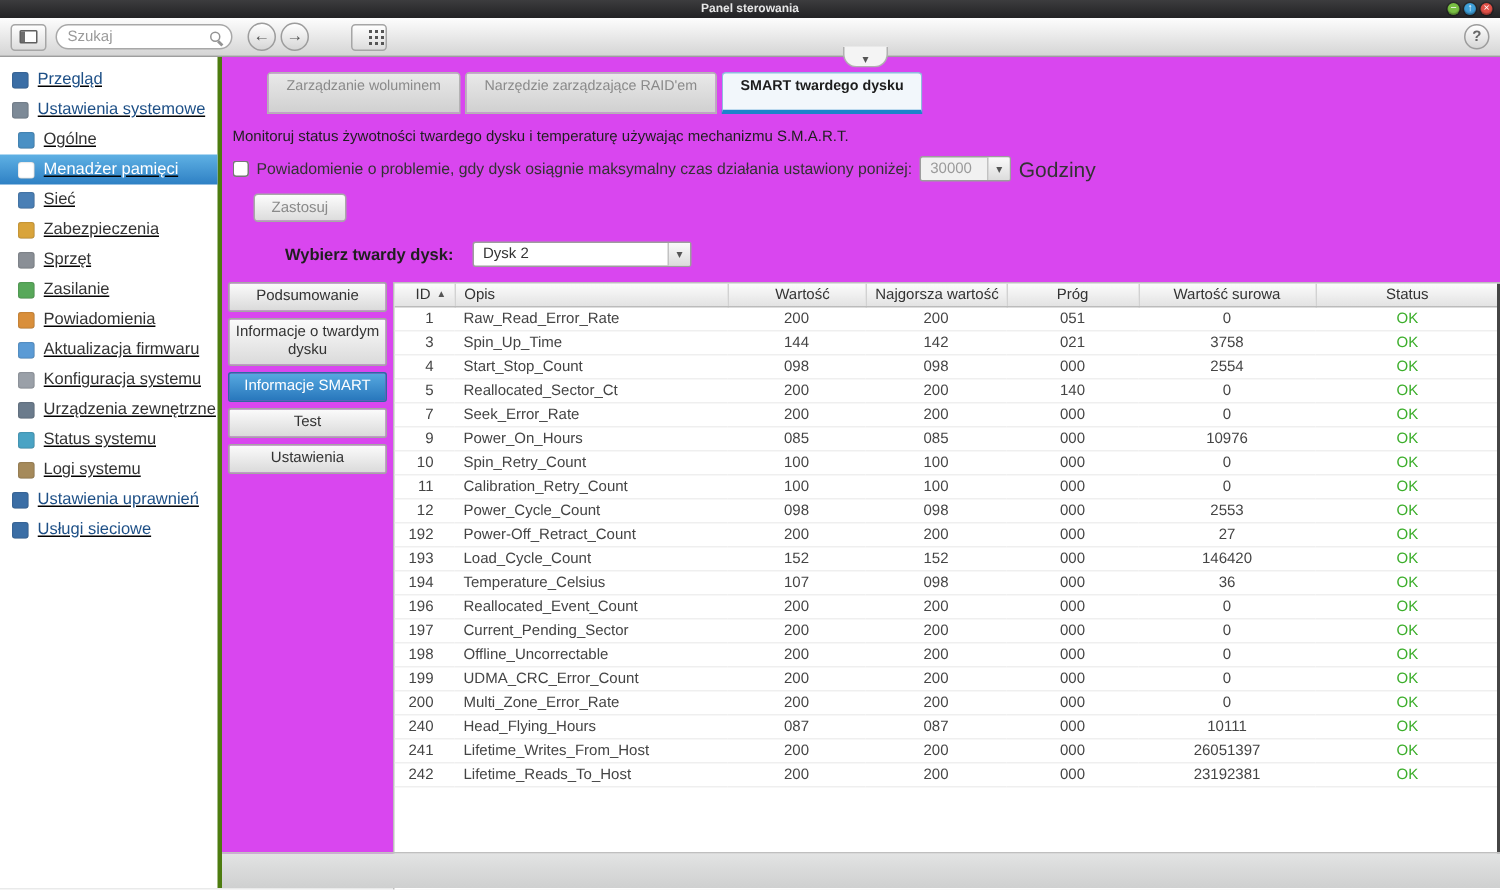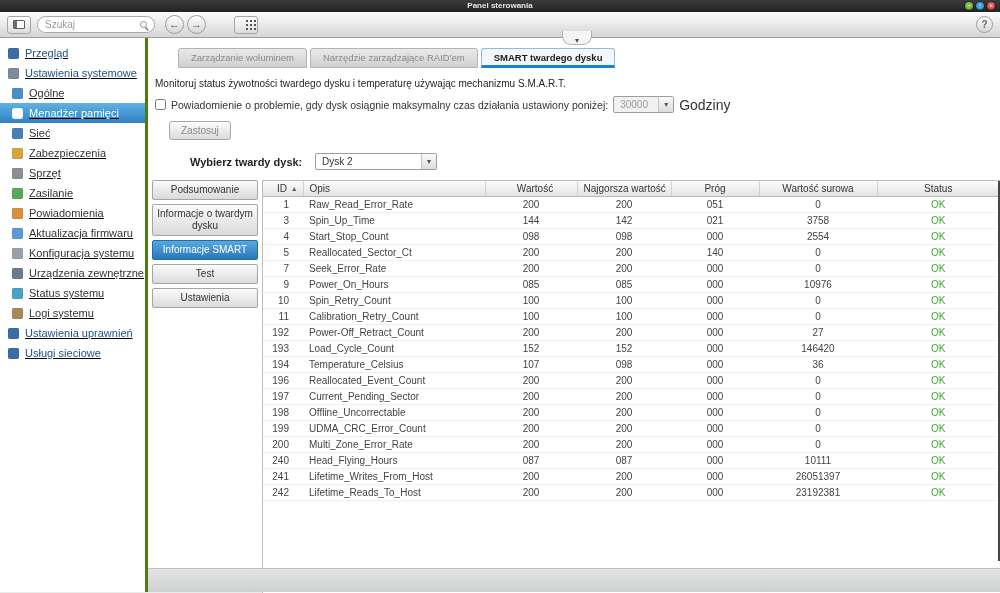--- a/index.html
+++ b/index.html
@@ -39,42 +39,42 @@
   .workspace { display:flex; height:554px; }
   .sidebar { width:148px; background:#fff; border-right:3px solid #4d7c0f; padding-top:5px; flex:none;text-decoration:underline; }
   .sb-item { display:flex; align-items:center; gap:6px; height:20px; font-size:11px; padding-left:8px; cursor:pointer; white-space:nowrap; }
   .sb-item.root { color:#1d4f86; }
   .sb-item.sub { padding-left:12px; color:#333; }
   .sb-item.selected { background:linear-gradient(#5fb1e4,#2e80c4); color:#fff; }
   .sb-icon { width:11px; height:11px; border-radius:2px; flex:none; box-shadow:inset 0 0 1px rgba(0,0,0,.45); }
   .sb-label { overflow:hidden; text-overflow:ellipsis; }
 
   
-  .main { flex:1; position:relative; background:#ffffff; }
+  .main { flex:1; position:relative; background:#d946ef; }
   .tab-row { padding:10px 0 0 30px; display:flex; }
   .tab { font-size:9.5px; color:#8a8a8a; background:linear-gradient(#e9e9e9,#d0d0d0); border:1px solid #b3b3b3; border-radius:3px 3px 0 0; padding:3px 12px 3px; margin-right:3px; cursor:pointer; white-space:nowrap; }
-  .tab.active { background:#f2f7fb; color:#1c1c1c; font-weight:bold; border-color:#8fbcdd; border-bottom:3px solid #1d83cb; padding-bottom:2px; }
+  .tab.active { background:#f2f7fb; color:#1c1c1c; font-weight:bold; border-color:#8fbcdd; border-bottom:3px solid #1d83cb; padding-bottom:10px; }
   .collapse-pill { position:absolute; top:-7px; left:414px; width:30px; height:14px; background:#f4f4f4; border:1px solid #b0b0b0; border-top:none; border-radius:0 0 9px 9px; display:flex; align-items:center; justify-content:center; cursor:pointer; z-index:3; }
   .chev::before { content:"▾"; font-size:8px; color:#555; line-height:1; }
 
   .panel { padding:8px 0 0 4px; }
   .intro { font-size:10px; font-weight:normal; color:#1f1f1f; margin:2px 0 7px 3px; }
   .notify-row { display:flex; align-items:center; gap:5px; font-size:10.5px; color:#333; margin-left:3px; }
   .cb { width:11px; height:11px; margin:0; flex:none; }
   .combo { height:17px; border:1px solid #9d9d9d; background:#fff; border-radius:2px; display:inline-flex; align-items:stretch; font-size:10px; color:#333; cursor:pointer; }
   .combo-value { padding:0 6px; min-width:44px; display:flex; align-items:center; }
   .combo-arrow { width:15px; border-left:1px solid #c2c2c2; background:linear-gradient(#fafafa,#dcdcdc); display:flex; align-items:center; justify-content:center; flex:none; }
   .combo-arrow::before { content:"▾"; font-size:8px; color:#555; }
   .combo.disabled { background:#f1f1f1; }
   .combo.disabled .combo-value { color:#9a9a9a;text-align:center; }
   .unit { font-size:14px; color:#333; }
   .apply-btn { margin:8px 0 0 17px; font-size:10px; color:#8a8a8a; background:linear-gradient(#fcfcfc,#dcdcdc); border:1px solid #a8a8a8; border-radius:3px; padding:3px 11px; cursor:pointer; font-family:"Liberation Sans",sans-serif; }
   .disk-row { display:flex; align-items:center; margin:13px 0 0 3px; font-size:11px; }
   .disk-label { font-weight:bold; color:#1f1f1f; width:125px; flex:none;margin-left:35px; }
-  .disk-combo { width:122px;gap:13px; }
+  .disk-combo { width:146px;gap:13px; }
   .disk-combo .combo-value { flex:1; }
 
   .smart-body { display:flex; margin-top:10px; align-items:flex-start; }
   .subtabs { width:106px; display:flex; flex-direction:column; gap:4px; margin-right:4px; flex:none; }
   .subtab { font-size:10px; color:#333; text-align:center; padding:3px 2px; background:linear-gradient(#fbfbfb,#dadada); border:1px solid #a5a5a5; border-radius:2px; cursor:pointer; line-height:1.2; }
   .subtab.active { background:linear-gradient(#57a9e0,#2877bc); color:#fff; border-color:#2b6ba0; }
 
   .table-wrap { flex:1; background:#fff; border:1px solid #bdbdbd; border-right:none; height:426px; position:relative; overflow:hidden; }
   table.smart-table { width:100%; border-collapse:collapse; table-layout:fixed; font-size:10px; }
   .smart-table th { background:linear-gradient(#fcfcfc,#e3e3e3); border-right:1px solid #d2d2d2; border-bottom:1px solid #bbb; font-weight:normal; color:#333; text-align:left; padding:2px 6px; height:13px; white-space:nowrap; overflow:hidden; cursor:pointer; }
@@ -318,20 +318,29 @@
                 <tr>
                   <td class="col-id">11</td>
                   <td class="col-desc">Calibration_Retry_Count</td>
                   <td class="col-num col-num1">100</td>
                   <td class="col-num col-num2">100</td>
                   <td class="col-num col-num3">000</td>
                   <td class="col-num col-num4">0</td>
                   <td class="col-status" style="color: rgb(60, 174, 43);">OK</td>
                 </tr>
                 <tr>
+                  <td class="col-id">12</td>
+                  <td class="col-desc">Power_Cycle_Count</td>
+                  <td class="col-num col-num1">098</td>
+                  <td class="col-num col-num2">098</td>
+                  <td class="col-num col-num3">000</td>
+                  <td class="col-num col-num4">2553</td>
+                  <td class="col-status" style="color: rgb(60, 174, 43);">OK</td>
+                </tr>
+                <tr>
                   <td class="col-id">192</td>
                   <td class="col-desc">Power-Off_Retract_Count</td>
                   <td class="col-num col-num1">200</td>
                   <td class="col-num col-num2">200</td>
                   <td class="col-num col-num3">000</td>
                   <td class="col-num col-num4">27</td>
                   <td class="col-status" style="color: rgb(60, 174, 43);">OK</td>
                 </tr>
                 <tr>
                   <td class="col-id">193</td>

